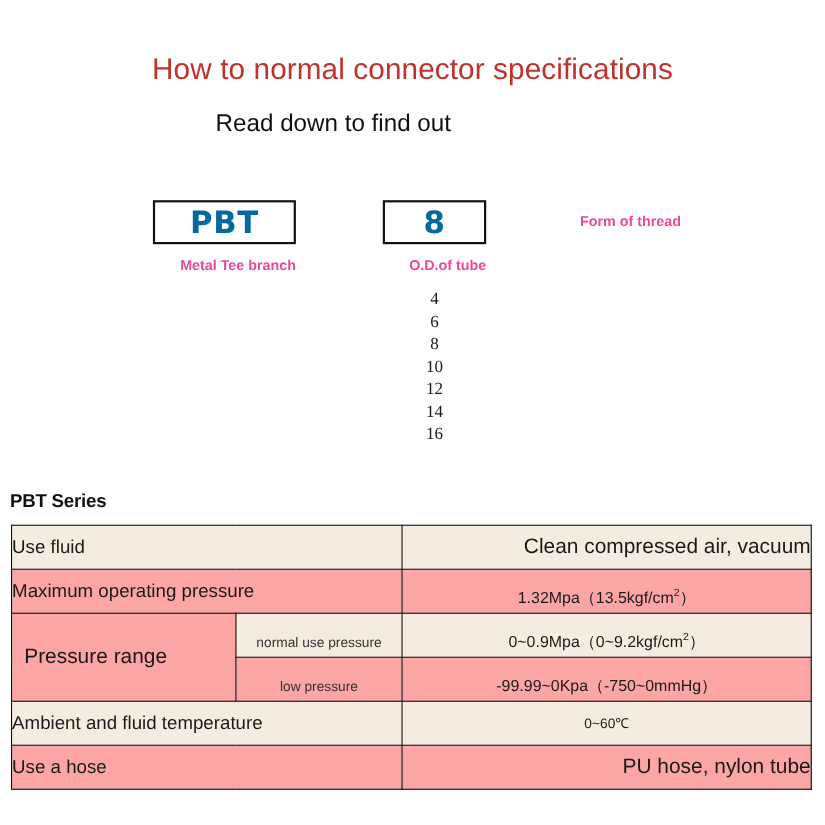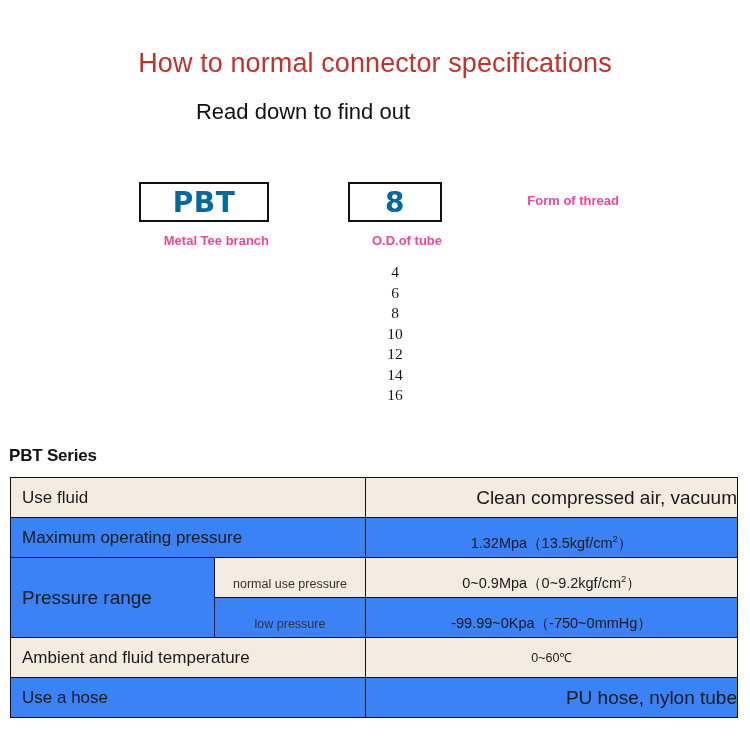--- a/index.html
+++ b/index.html
@@ -113,26 +113,25 @@
     top: 477px;
     width: 727px;
     border-collapse: collapse;
     table-layout: fixed;
   }
   #spec-table td {
     border: 1.6px solid #111111;
     padding: 0;
     height: 39px;
     vertical-align: middle;
-    background: #3b82f6;
+    background: #fca5a5;
   }
   #spec-table td.shaded { background: #f4ece1; }
 
   .cell-label {
-    padding-left: 11px;
     font-size: 17px;
     color: #1a1a1a;
     white-space: nowrap;
   }
   .cell-sublabel {
     text-align: center;
     font-size: 12.5px;
     color: #333333;
     white-space: nowrap;
     margin-top: 13px;

